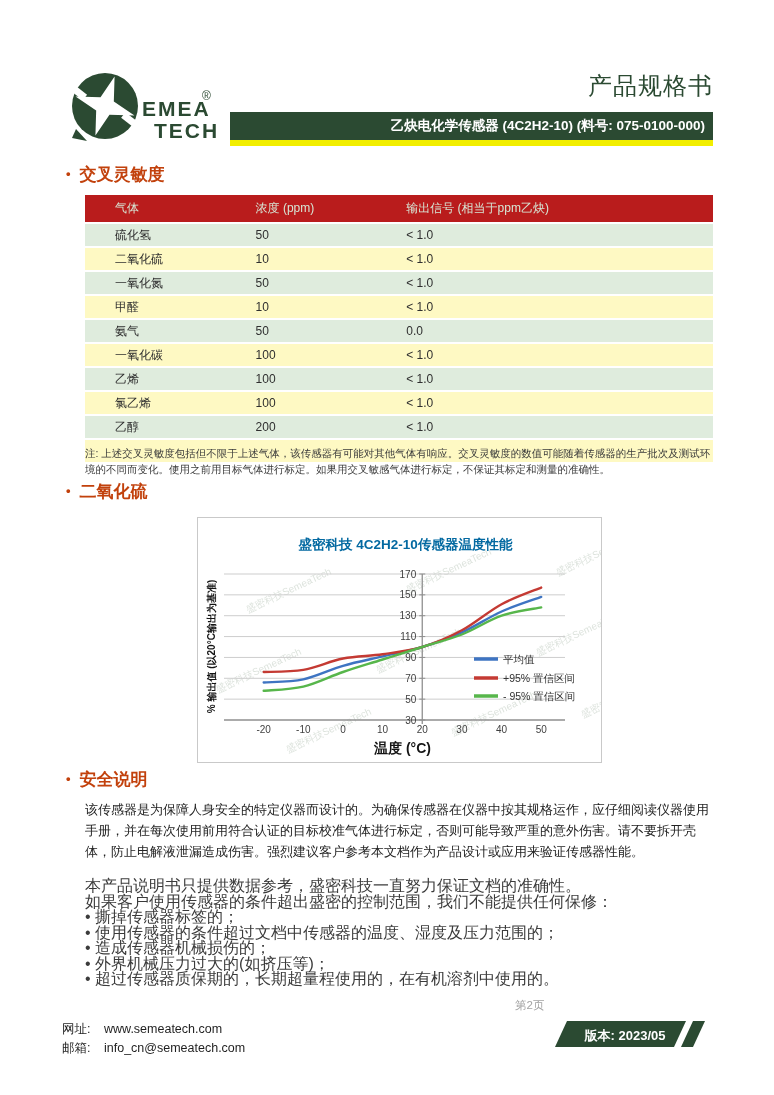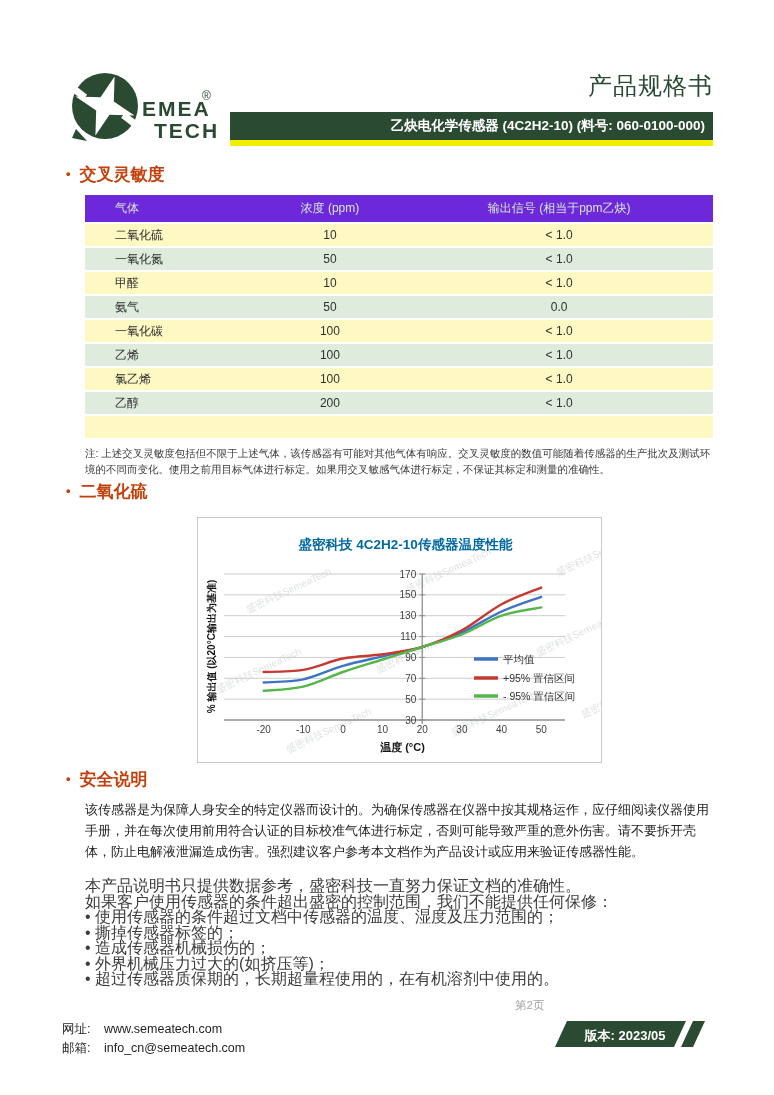--- a/index.html
+++ b/index.html
@@ -17,36 +17,36 @@
   .logo-reg{fill:#2b4a32;font-size:12px;font-family:"Liberation Sans",sans-serif;}
 
   
   .section-h{left:66px;color:#c2410c;font-size:17px;font-weight:bold;}
   .section-h::before{content:"•";font-size:13px;margin-right:9px;vertical-align:2px;}
 
   
   #cross-table{left:85px;top:193px;width:628px;border-collapse:separate;border-spacing:0 2px;
                font-size:12px;color:#2f2f2f;table-layout:fixed;}
   #cross-table col.c1{width:27%;} #cross-table col.c2{width:24%;} #cross-table col.c3{width:49%;}
-  #cross-table th{background:#6d28d9;color:#d7e5d4;font-weight:normal;height:25px;font-size:12px;}
+  #cross-table th{background:#b91c1c;color:#d7e5d4;font-weight:normal;height:25px;font-size:12px;}
   #cross-table th:first-child,#cross-table td:first-child{text-align:left;padding-left:30px;}
-  #cross-table th,#cross-table td{text-align:center;}
+  #cross-table th,#cross-table td{text-align:left;}
   #cross-table td{height:20px;}
   tr.row-green td{background:#dfecdd;}
   tr.row-alt td{background:#fef9c3;}
 
   #cross-note{left:85px;top:445px;width:630px;font-size:10.5px;line-height:16px;color:#3a3a3a;}
 
   
   #chart-box{left:197px;top:517px;width:403px;height:244px;background:#fff;border:1px solid #c9c9c9;}
   #chart-title{position:absolute;top:18px;left:12px;right:0;text-align:center;font-size:13.5px;
                font-weight:bold;color:#0369a1;}
   #chart-ylabel{position:absolute;left:-96px;top:121px;width:220px;height:15px;text-align:center;
                 font-size:10px;font-weight:bold;color:#141414;transform:rotate(-90deg);}
-  #chart-xlabel{position:absolute;top:222px;left:6px;right:0;text-align:center;font-size:11px;
+  #chart-xlabel{position:absolute;top:222px;left:6px;right:0;text-align:center;font-size:14px;
                 font-weight:bold;color:#141414;}
   #chart-svg{position:absolute;left:0;top:0;}
 
   
   #safety-body{left:85px;top:799px;width:628px;font-size:13px;line-height:21px;color:#242424;}
   #disclaimer{left:85px;top:878px;width:620px;font-size:16px;line-height:15.5px;color:#3b3b3b;}
   #disclaimer ul{margin:0;padding:0;list-style:none;}
   #disclaimer li::before{content:"• ";}
 
   
@@ -67,39 +67,44 @@
     <path d="M45,9 L52,33 L76,40 L52,47 L45,71 L38,47 L14,40 L38,33 Z" fill="#ffffff" transform="rotate(18 45 40)"></path>
     <rect x="-4" y="18" width="32" height="7" fill="#ffffff" transform="rotate(38 12 22)"></rect>
     <rect x="60" y="56" width="34" height="7" fill="#ffffff" transform="rotate(38 77 59)"></rect>
     <path d="M16,63 L27,75 L12,72 Z" fill="#2b4a32"></path>
     <text x="82" y="50" class="logo-text">EMEA</text>
     <text x="94" y="72" class="logo-text">TECH</text>
     <text x="142" y="34" class="logo-reg">®</text>
   </svg>
 
   <div class="abs" id="doc-title">产品规格书</div>
-  <div class="abs" id="banner">乙炔电化学传感器 (4C2H2-10) (料号: 060-0100-000)</div>
+  <div class="abs" id="banner">乙炔电化学传感器 (4C2H2-10) (料号: 075-0100-000)</div>
   <div class="abs" id="yellow-stripe"></div>
 
   <div class="abs section-h" style="top:163px;">交叉灵敏度</div>
 
   <table class="abs" id="cross-table">
     <colgroup>
         <col class="c1">
         <col class="c2">
         <col class="c3">
       </colgroup>
     <thead>
         <tr>
           <th>气体</th>
           <th>浓度 (ppm)</th>
           <th>输出信号 (相当于ppm乙炔)</th>
         </tr>
       </thead>
     <tbody>
+        <tr class="row-green">
+          <td>硫化氢</td>
+          <td>50</td>
+          <td>&lt; 1.0</td>
+        </tr>
         <tr class="row-alt">
           <td>二氧化硫</td>
           <td>10</td>
           <td>&lt; 1.0</td>
         </tr>
         <tr class="row-green">
           <td>一氧化氮</td>
           <td>50</td>
           <td>&lt; 1.0</td>
         </tr>
@@ -204,22 +209,22 @@
     <div id="chart-xlabel">温度 (°C)</div>
   </div>
 
   <div class="abs section-h" style="top:768px;">安全说明</div>
   <div class="abs" id="safety-body">该传感器是为保障人身安全的特定仪器而设计的。为确保传感器在仪器中按其规格运作，应仔细阅读仪器使用手册，并在每次使用前用符合认证的目标校准气体进行标定，否则可能导致严重的意外伤害。请不要拆开壳体，防止电解液泄漏造成伤害。强烈建议客户参考本文档作为产品设计或应用来验证传感器性能。</div>
 
   <div class="abs" id="disclaimer">
     <div>本产品说明书只提供数据参考，盛密科技一直努力保证文档的准确性。</div>
     <div>如果客户使用传感器的条件超出盛密的控制范围，我们不能提供任何保修：</div>
     <ul>
+        <li>撕掉传感器标签的；</li>
         <li>使用传感器的条件超过文档中传感器的温度、湿度及压力范围的；</li>
-        <li>撕掉传感器标签的；</li>
         <li>造成传感器机械损伤的；</li>
         <li>外界机械压力过大的(如挤压等)；</li>
         <li>超过传感器质保期的，长期超量程使用的，在有机溶剂中使用的。</li>
       </ul>
   </div>
 
   <div class="abs" id="footer-left">
     <div>
       <span class="lbl">网址:</span><span>www.semeatech.com</span>
     </div>

